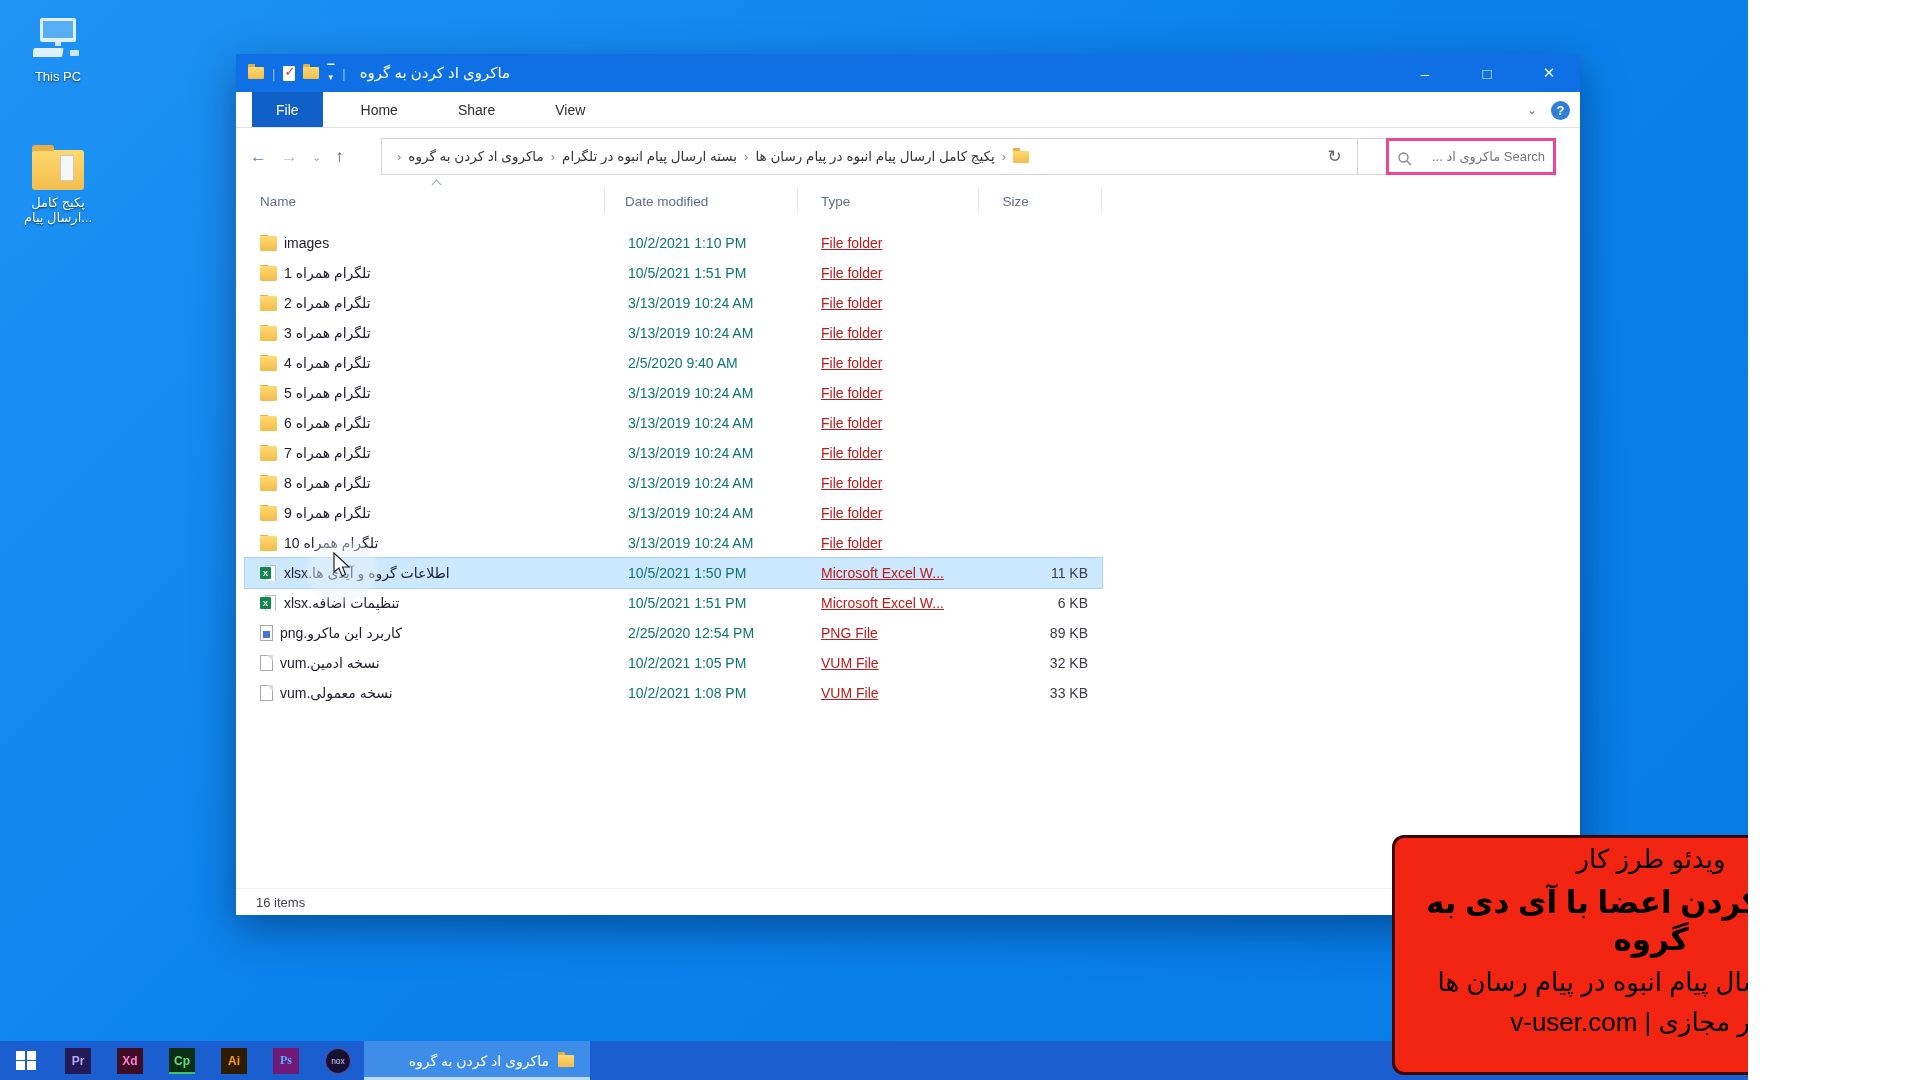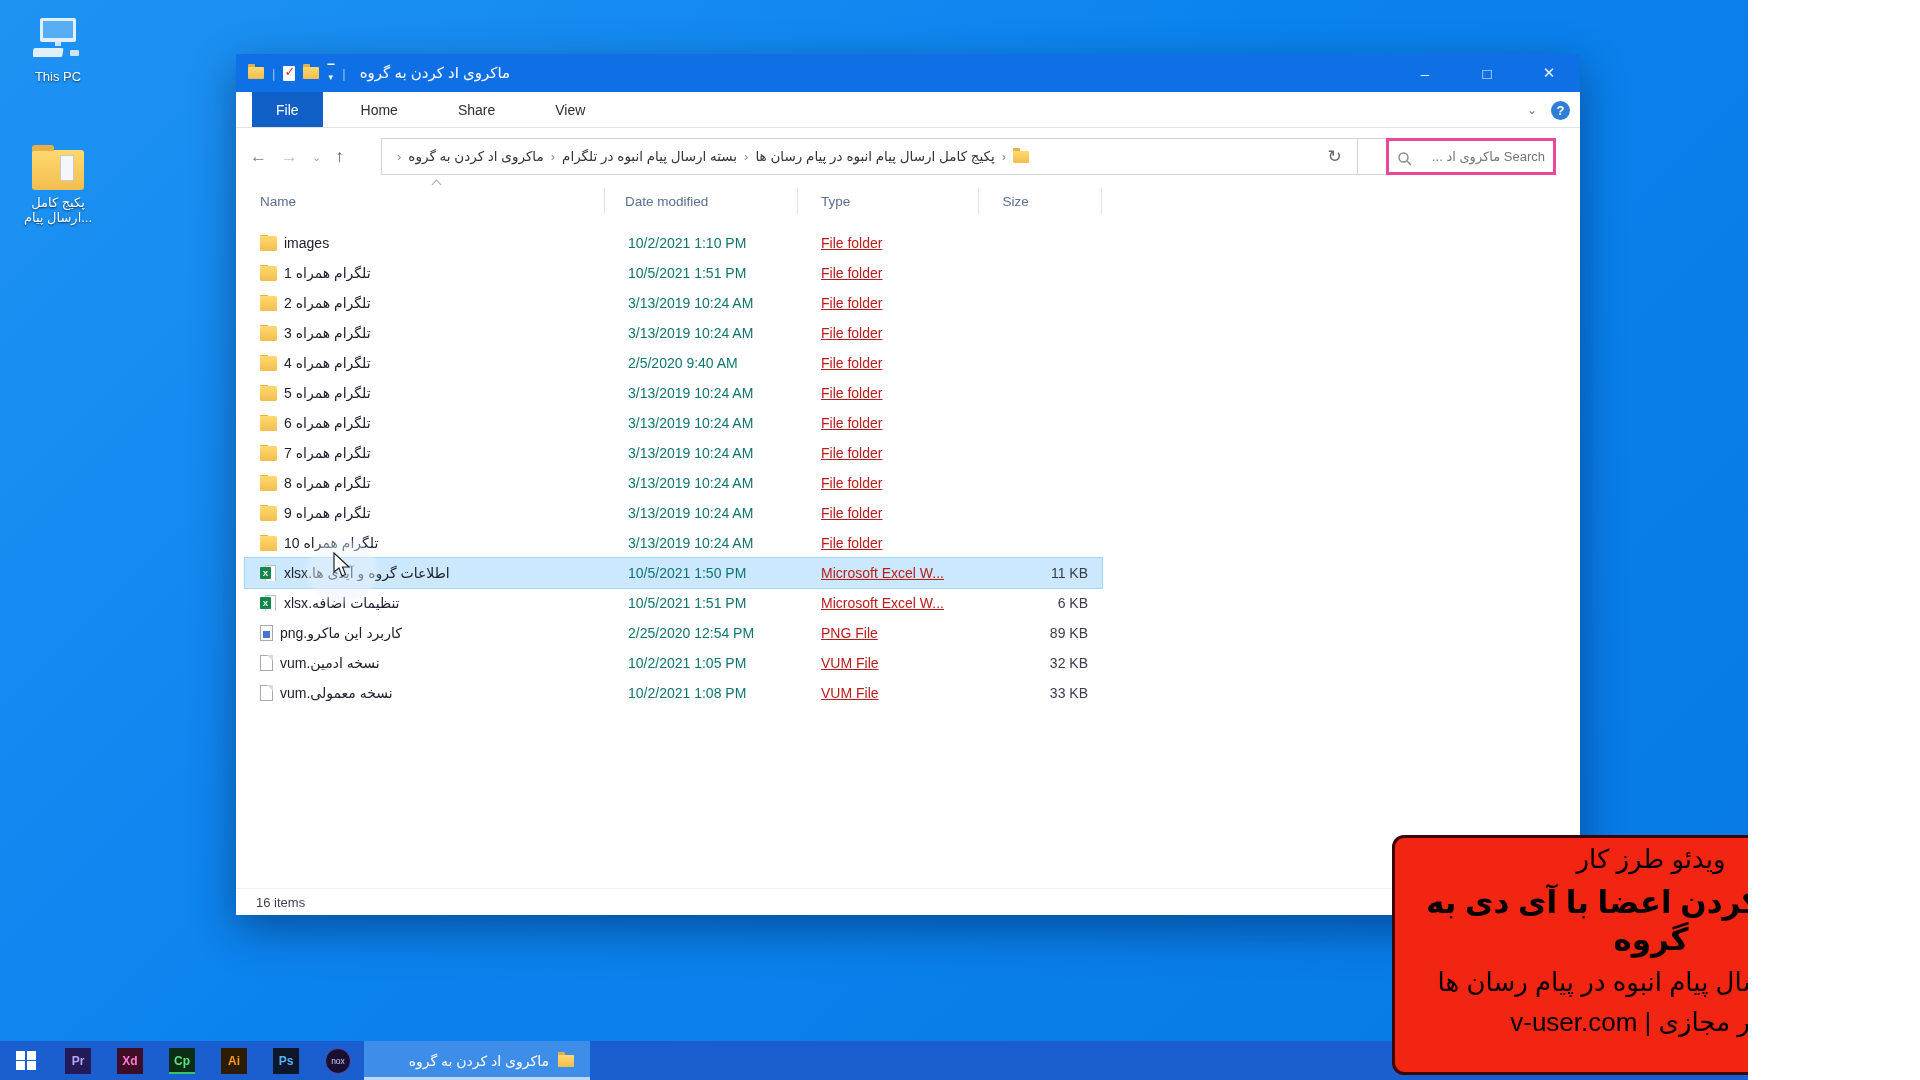--- a/index.html
+++ b/index.html
@@ -424,21 +424,21 @@
 
         <div class="tb-btn">
           <span class="tile cp" style="background: rgb(12, 46, 20); color: rgb(95, 224, 127);">Cp</span>
         </div>
 
         <div class="tb-btn">
           <span class="tile" style="background: rgb(46, 28, 0); color: rgb(255, 154, 31);">Ai</span>
         </div>
 
         <div class="tb-btn">
-          <span class="tile" style="background: #0f172a; color: rgb(85, 178, 255);">Ps</span>
+          <span class="tile" style="background: #701a75; color: rgb(85, 178, 255); font-family: Liberation Serif, serif;">Ps</span>
         </div>
 
         <div class="tb-btn">
           <span class="nox" style="background: rgb(24, 16, 48); color: rgb(207, 198, 255);">nox</span>
         </div>
       </div>
     <div class="task-active">
       <span class="fold16"></span>
       <span>ماکروی اد کردن به گروه</span>
     </div>

